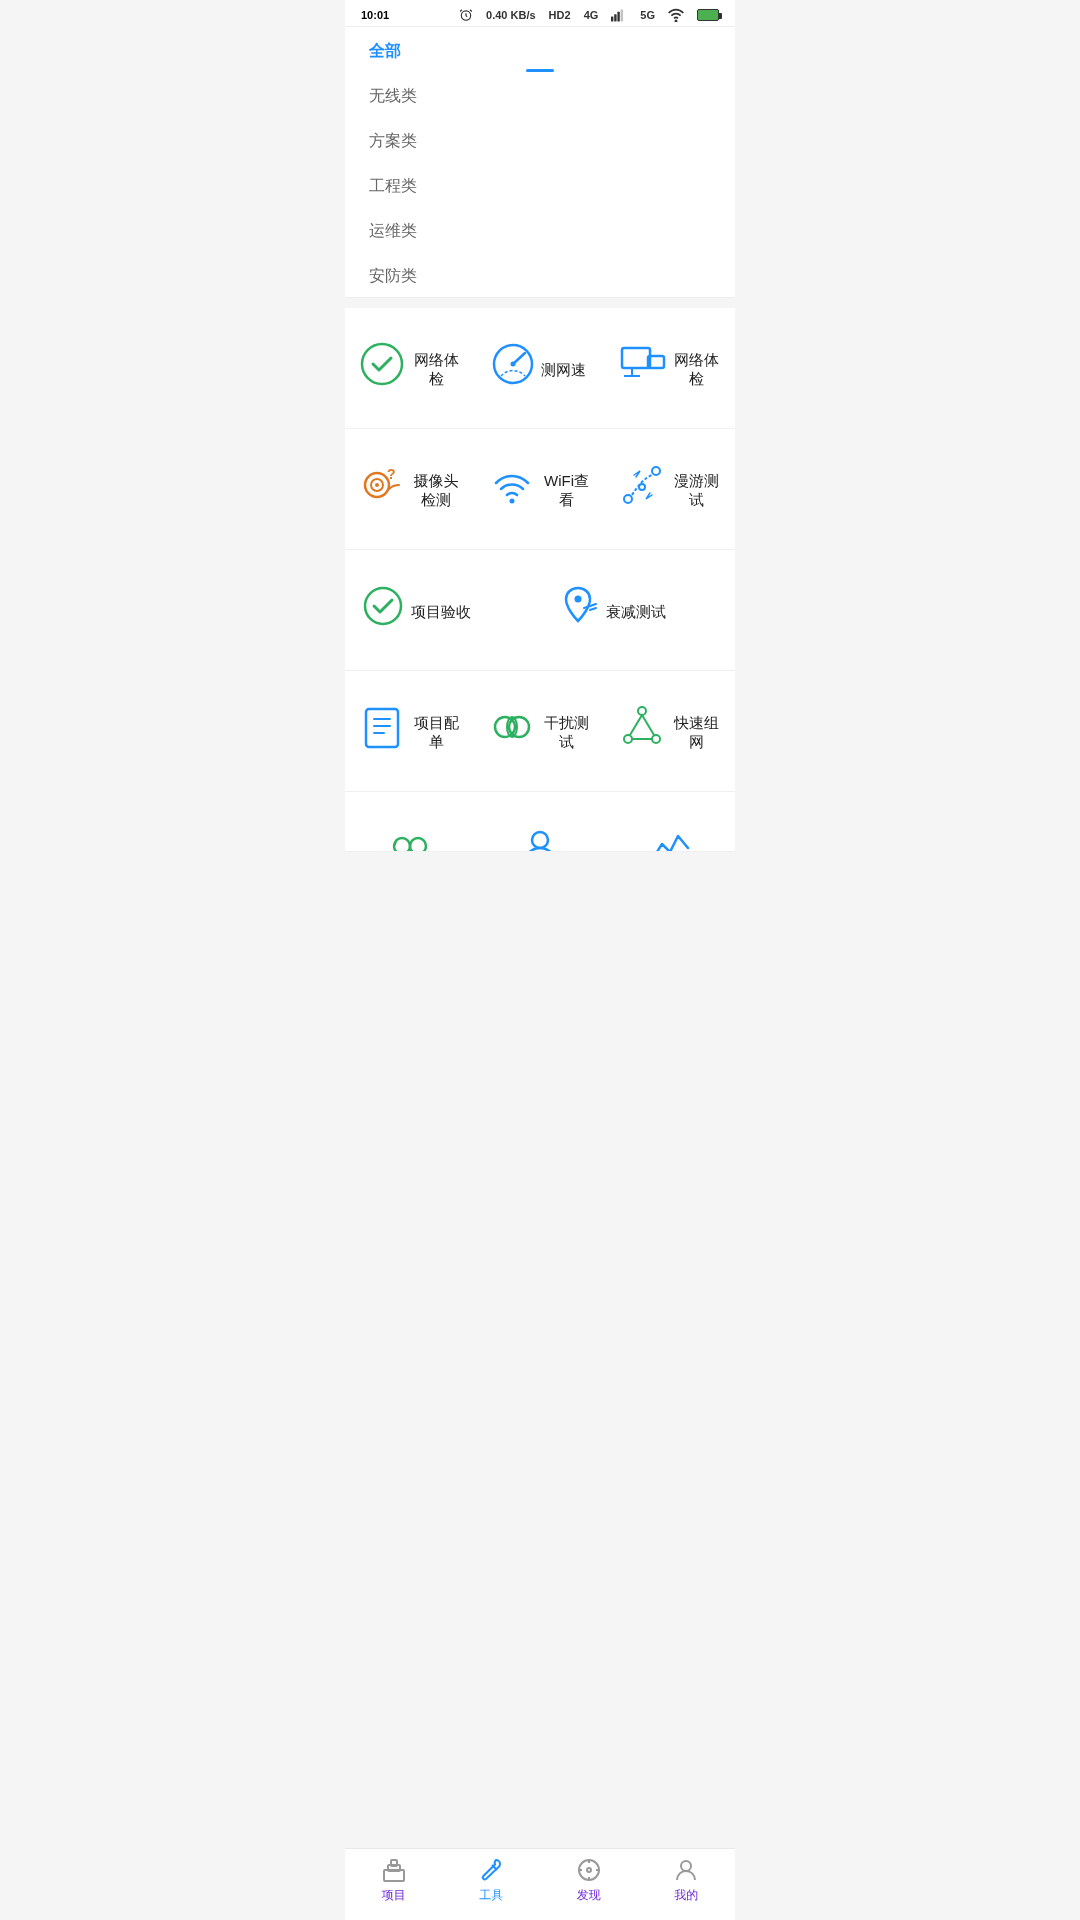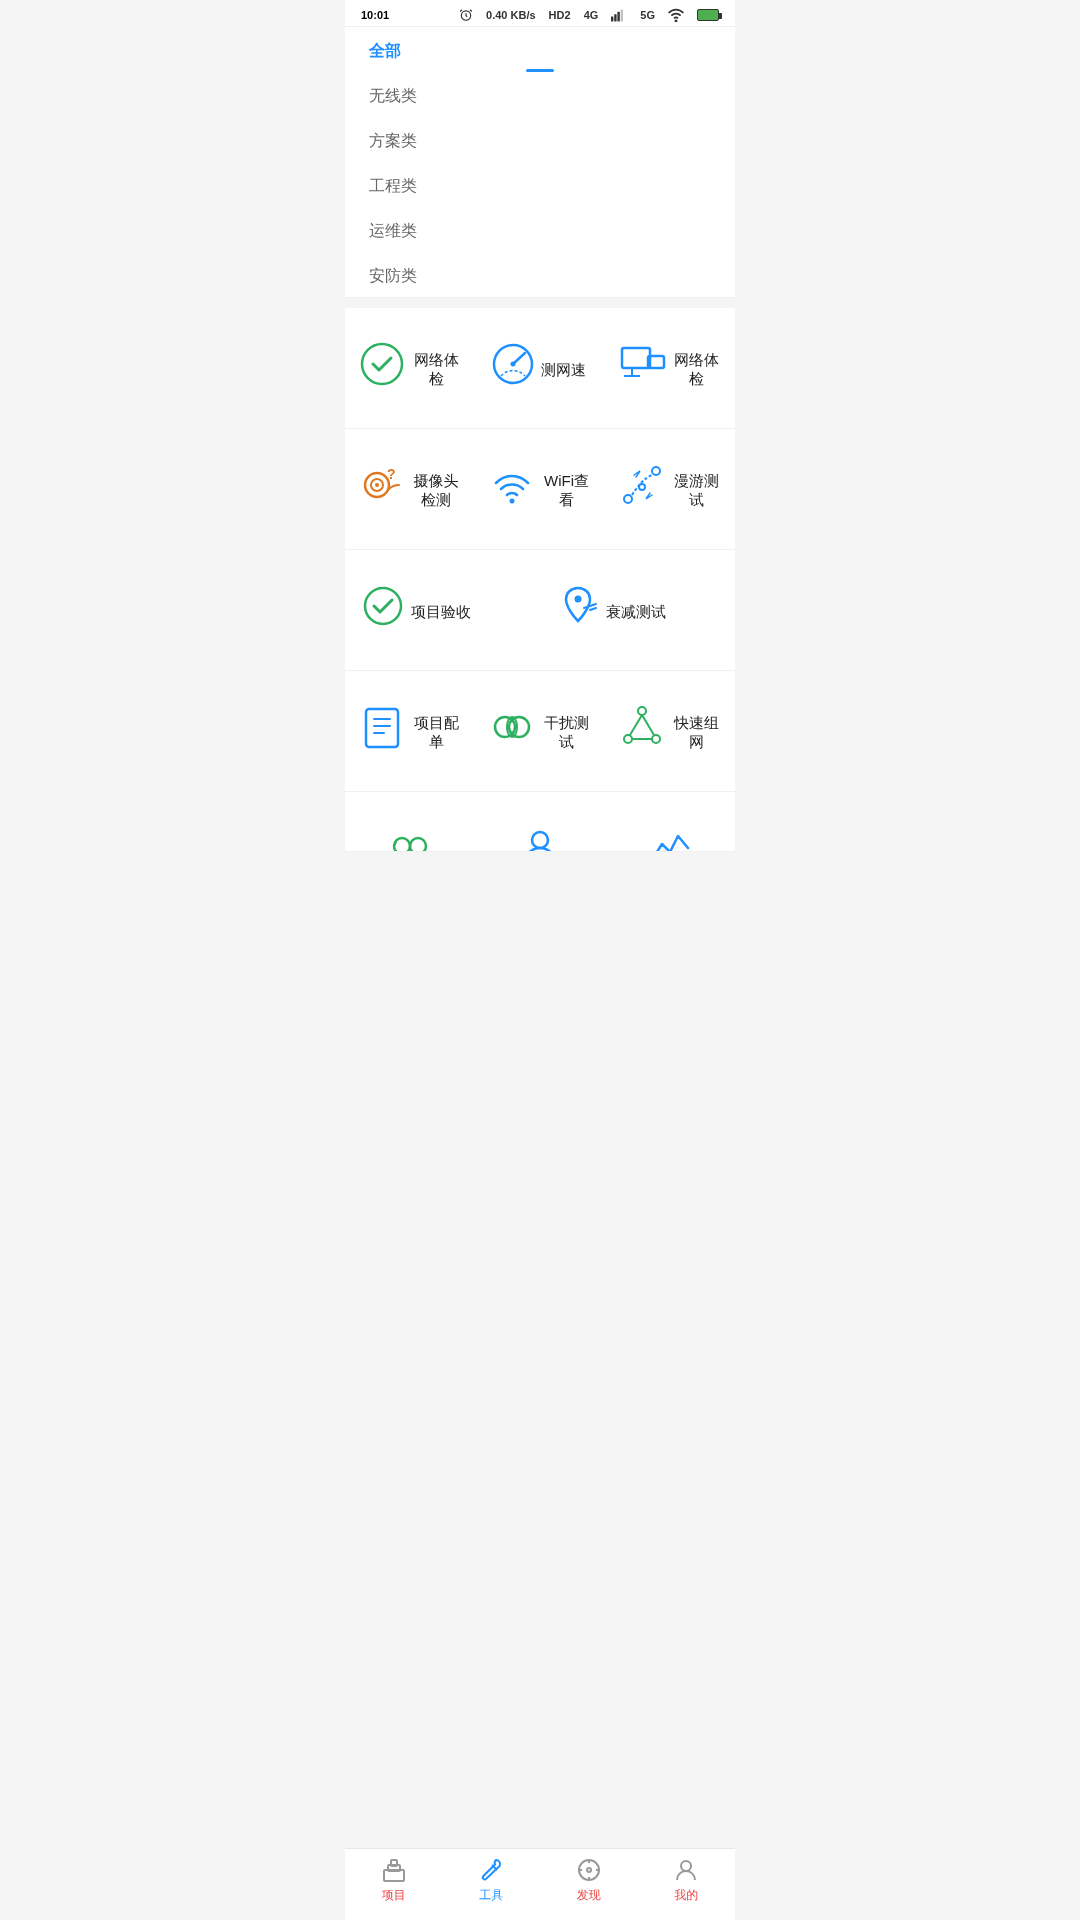--- a/index.html
+++ b/index.html
@@ -174,21 +174,21 @@
     }
     .nav-icon {
       width: 26px;
       height: 26px;
       display: flex;
       align-items: center;
       justify-content: center;
     }
     .nav-label {
       font-size: 12px;
-      color: #ef4444;
+      color: #6d28d9;
     }
     .nav-item.active .nav-label {
       color: #1e90ff;
     }
     .nav-item.active svg path,
     .nav-item.active svg circle,
     .nav-item.active svg rect,
     .nav-item.active svg line,
     .nav-item.active svg polyline {
       stroke: #1e90ff;

